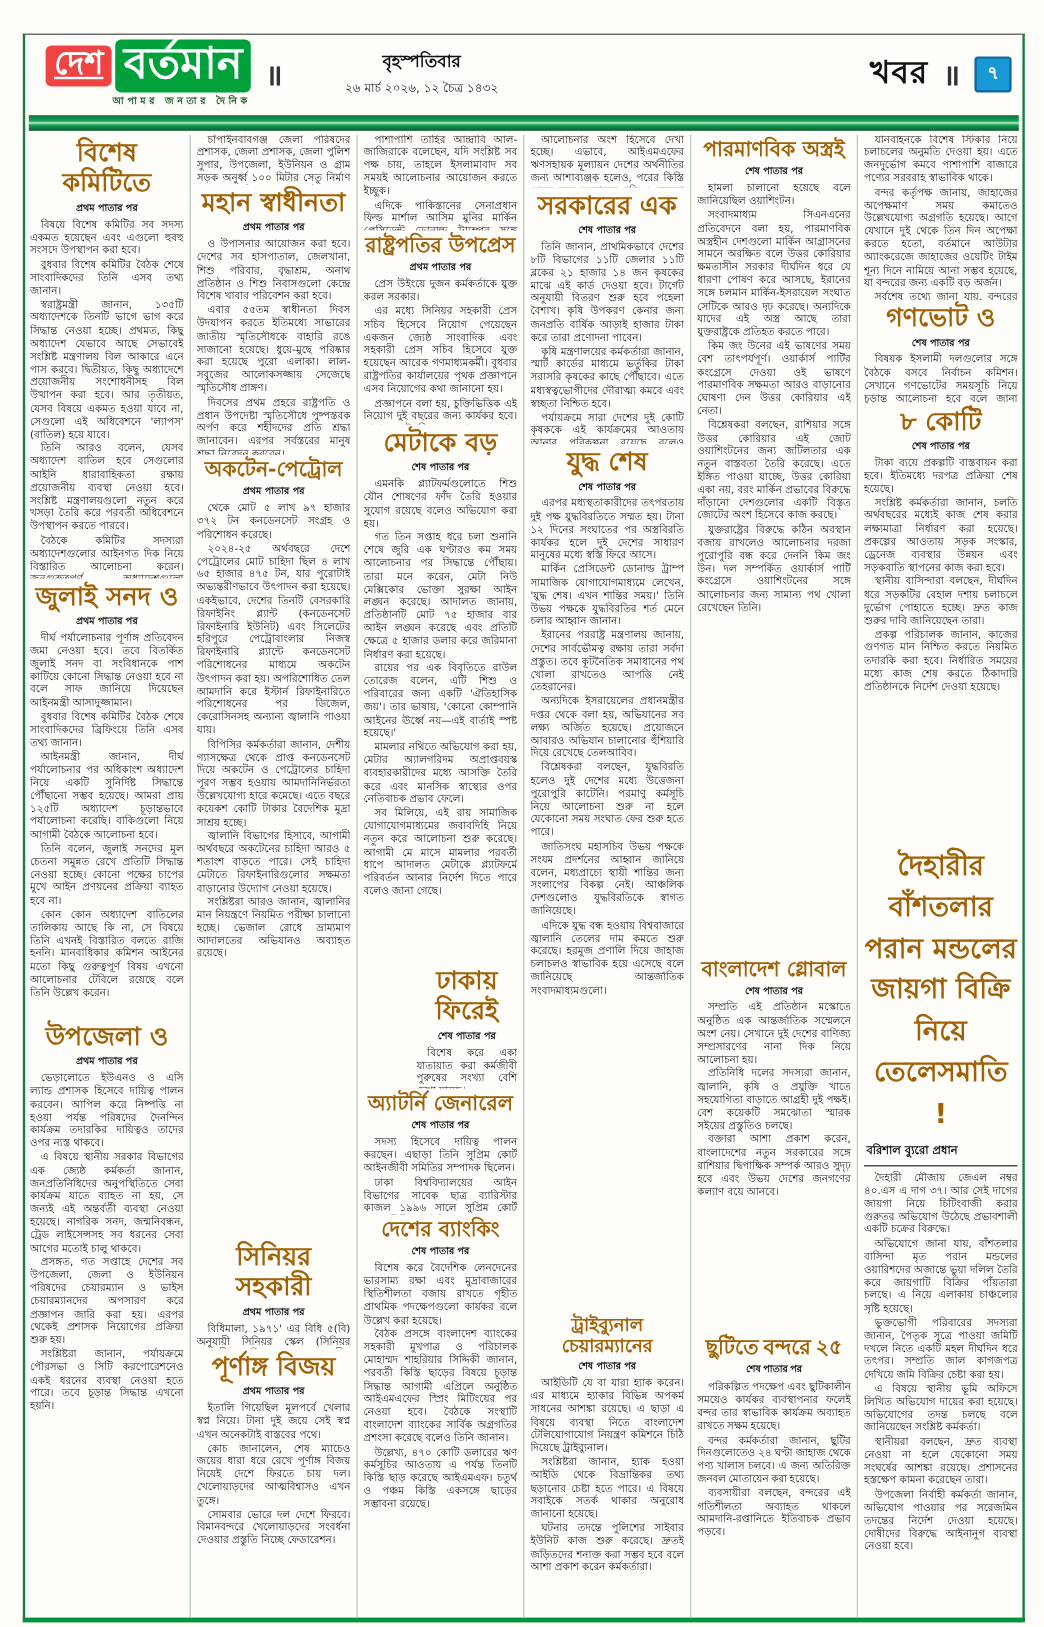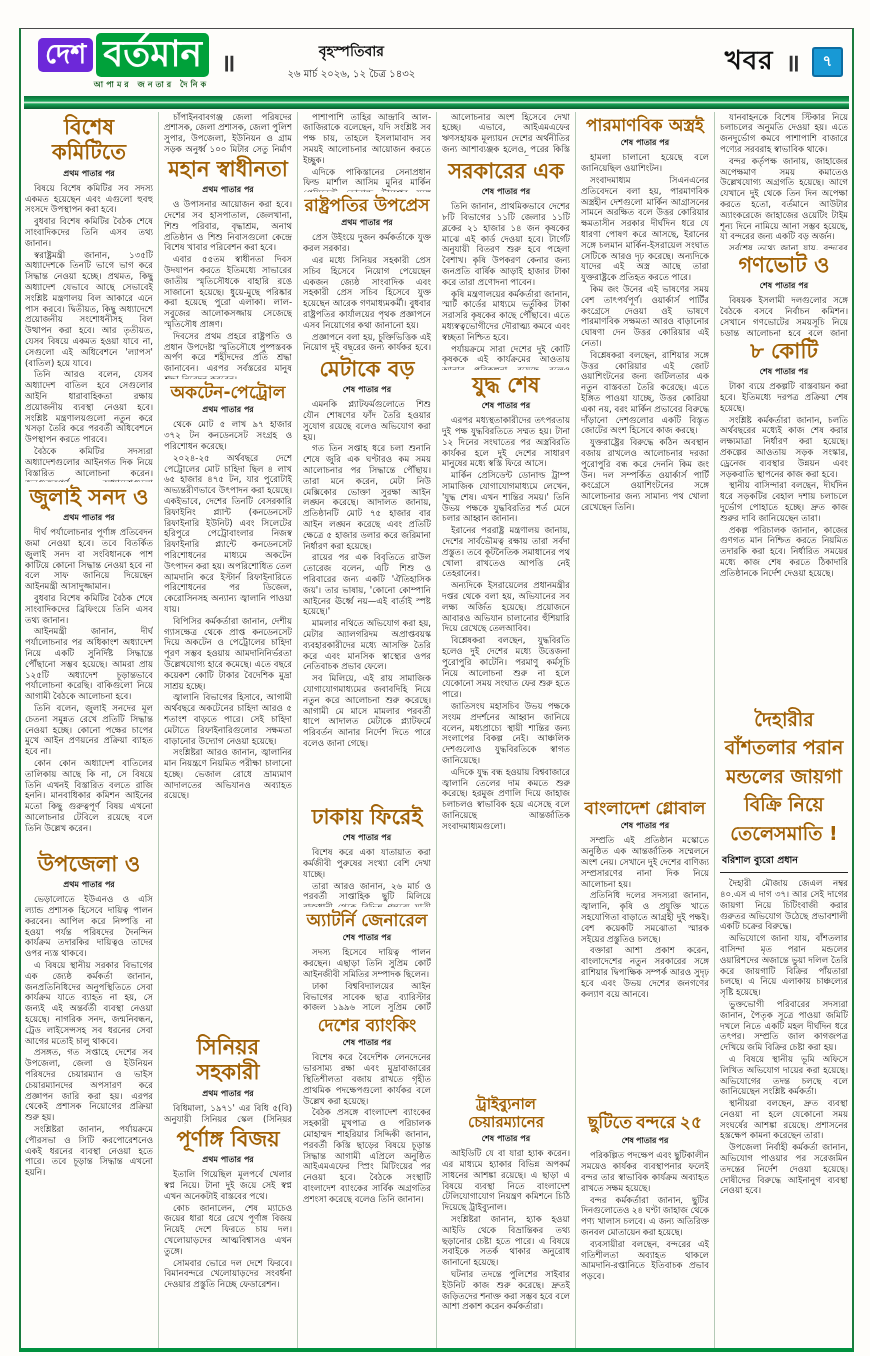--- a/index.html
+++ b/index.html
@@ -6,21 +6,21 @@
   body{font-family:"DejaVu Sans",sans-serif;background:#e8e8e8;}
   .page{width:870px;height:1356px;background:#fefdfa;margin:0 auto;box-sizing:border-box;
         padding:28px 16px 4px 19px;color:#111;}
   .frame{height:100%;box-sizing:border-box;border-top:1px solid #4a4a4a;
          border-left:2px solid #1a7c3e;border-right:2px solid #1a7c3e;border-bottom:4px solid #00913f;
          padding:0 3px;display:flex;flex-direction:column;}
   
   header{display:flex;align-items:center;height:62px;padding:2px 6px 0 14px;}
   .mast{display:flex;flex-direction:column;align-items:center;}
   .mastrow{display:flex;align-items:center;gap:3px;}
-  .w1{background:#6d28d9;color:#fff;font-weight:bold;font-size:27px;line-height:1.1;padding:1px 7px 3px;border-radius:5px;}
+  .w1{background:#ef4444;color:#fff;font-weight:bold;font-size:27px;line-height:1.1;padding:1px 7px 3px;border-radius:5px;text-decoration:underline;}
   .w2{background:#00a13a;color:#fff;font-weight:bold;font-size:36px;line-height:1.1;padding:1px 7px 3px;border-radius:5px;}
   .tagline{font-size:8px;font-weight:bold;color:#1b5e20;letter-spacing:3px;margin-top:1px;align-self:flex-end;}
   .sep{font-size:24px;color:#333;margin:0 12px;font-weight:bold;}
   .datebox{text-align:center;margin-left:40px;}
   .day{font-weight:bold;font-size:14px;}
   .date{font-size:10px;color:#222;margin-top:2px;}
   .hright{margin-left:auto;display:flex;align-items:center;font-family:Liberation Serif, serif;}
   .section{font-weight:bold;font-size:26px;letter-spacing:1px;}
   .pagenum{display:inline-flex;align-items:center;justify-content:center;width:27px;height:26px;
            background:#1899d5;border:2px solid #0d6ca1;border-radius:3px;color:#fff;
@@ -34,21 +34,21 @@
   .col:last-child{padding-right:1px;}
   .col + .col{border-left:1px solid #b4c9b6;}
   .block{overflow:hidden;}
   .headline{font-weight:bold;text-align:center;line-height:1.22;margin:3px 0 1px;color:#a16207;}
   .headline.lg{font-size:21px;}
   .headline.md{font-size:17px;}
   .headline.sm{font-size:15px;}
   .subhead{font-size:8px;font-weight:bold;text-align:center;margin:0 0 3px;color:#111;}
   p.body{margin:0 0 1px;font-size:8.6px;line-height:10.8px;text-align:justify;
          text-indent:9px;word-break:break-word;color:#1a1a1a;}
-  .feature .headline{font-size:19px;line-height:1.5;margin:6px 0 5px;}
+  .feature .headline{font-size:23px;line-height:1.5;margin:6px 0 5px;}
   .byline{font-weight:bold;font-size:9.5px;padding:1px 0 4px 2px;border-bottom:1.5px solid #222;margin:2px 0 5px;}
 </style>
 </head>
 <body>
 
 <div class="page">
   <div class="frame">
 
     <header>
       <div class="mast">
@@ -148,37 +148,38 @@
           </div>
           <div class="block" style="height: 448px;">
             <div class="headline lg">মেটাকে বড়</div>
             <div class="subhead">শেষ পাতার পর</div>
             <p class="body">এমনকি প্ল্যাটফর্মগুলোতে শিশু যৌন শোষণের ফাঁদ তৈরি হওয়ার সুযোগ রয়েছে বলেও অভিযোগ করা হয়।</p>
             <p class="body">গত তিন সপ্তাহ ধরে চলা শুনানি শেষে জুরি এক ঘণ্টারও কম সময় আলোচনার পর সিদ্ধান্তে পৌঁছায়। তারা মনে করেন, মেটা নিউ মেক্সিকোর ভোক্তা সুরক্ষা আইন লঙ্ঘন করেছে। আদালত জানায়, প্রতিষ্ঠানটি মোট ৭৫ হাজার বার আইন লঙ্ঘন করেছে এবং প্রতিটি ক্ষেত্রে ৫ হাজার ডলার করে জরিমানা নির্ধারণ করা হয়েছে।</p>
             <p class="body">রায়ের পর এক বিবৃতিতে রাউল তোরেজ বলেন, এটি শিশু ও পরিবারের জন্য একটি 'ঐতিহাসিক জয়'। তার ভাষায়, 'কোনো কোম্পানি আইনের ঊর্ধ্বে নয়—এই বার্তাই স্পষ্ট হয়েছে।'</p>
             <p class="body">মামলার নথিতে অভিযোগ করা হয়, মেটার অ্যালগরিদম অপ্রাপ্তবয়স্ক ব্যবহারকারীদের মধ্যে আসক্তি তৈরি করে এবং মানসিক স্বাস্থ্যের ওপর নেতিবাচক প্রভাব ফেলে।</p>
             <p class="body">সব মিলিয়ে, এই রায় সামাজিক যোগাযোগমাধ্যমের জবাবদিহি নিয়ে নতুন করে আলোচনা শুরু করেছে। আগামী মে মাসে মামলার পরবর্তী ধাপে আদালত মেটাকে প্ল্যাটফর্মে পরিবর্তন আনার নির্দেশ দিতে পারে বলেও জানা গেছে।</p>
           </div>
-          <div class="block" style="height: 105px;">
+          <div class="block" style="height: 105px; margin-left: 44px;">
             <div class="headline lg">ঢাকায় ফিরেই</div>
             <div class="subhead">শেষ পাতার পর</div>
             <p class="body">বিশেষ করে একা যাতায়াত করা কর্মজীবী পুরুষের সংখ্যা বেশি দেখা যাচ্ছে।</p>
             <p class="body">তারা আরও জানান, ২৬ মার্চ ও পরবর্তী সাপ্তাহিক ছুটি মিলিয়ে রাজধানী থেকে বিভিন্ন গন্তব্যে যাত্রী বাড়ছে। সন্ধ্যার পরের ট্রেনগুলোতে আরও ভিড় হতে পারে। তবে ২৯ মার্চ থেকে পুরোদমে ঈদযাত্রা শুরু হলে আবারও ঢাকামুখী যাত্রীর চাপ বাড়বে।</p>
           </div>
           <div class="block" style="height: 105px;">
             <div class="headline md">অ্যাটর্নি জেনারেল</div>
             <div class="subhead">শেষ পাতার পর</div>
             <p class="body">সদস্য হিসেবে দায়িত্ব পালন করছেন। এছাড়া তিনি সুপ্রিম কোর্ট আইনজীবী সমিতির সম্পাদক ছিলেন।</p>
             <p class="body">ঢাকা বিশ্ববিদ্যালয়ের আইন বিভাগের সাবেক ছাত্র ব্যারিস্টার কাজল ১৯৯৬ সালে সুপ্রিম কোর্ট আইনজীবী সমিতির সদস্য হন। এছাড়া তিনি দীর্ঘদিন সাংবাদিকতাও করেছেন।</p>
           </div>
           <div class="block" style="height: 342px;">
             <div class="headline md">দেশের ব্যাংকিং</div>
             <div class="subhead">শেষ পাতার পর</div>
             <p class="body">বিশেষ করে বৈদেশিক লেনদেনের ভারসাম্য রক্ষা এবং মুদ্রাবাজারের স্থিতিশীলতা বজায় রাখতে গৃহীত প্রাথমিক পদক্ষেপগুলো কার্যকর বলে উল্লেখ করা হয়েছে।</p>
             <p class="body">বৈঠক প্রসঙ্গে বাংলাদেশ ব্যাংকের সহকারী মুখপাত্র ও পরিচালক মোহাম্মদ শাহরিয়ার সিদ্দিকী জানান, পরবর্তী কিস্তি ছাড়ের বিষয়ে চূড়ান্ত সিদ্ধান্ত আগামী এপ্রিলে অনুষ্ঠিত আইএমএফের স্প্রিং মিটিংয়ের পর নেওয়া হবে। বৈঠকে সংস্থাটি বাংলাদেশ ব্যাংকের সার্বিক অগ্রগতির প্রশংসা করেছে বলেও তিনি জানান।</p>
+            <p class="body">উল্লেখ্য, ৪৭০ কোটি ডলারের ঋণ কর্মসূচির আওতায় এ পর্যন্ত তিনটি কিস্তি ছাড় করেছে আইএমএফ। চতুর্থ ও পঞ্চম কিস্তি একসঙ্গে ছাড়ের সম্ভাবনা রয়েছে।</p>
           </div>
         </div>
         <div class="col">
           <div class="block" style="height: 44px;">
             <p class="body">আলোচনার অংশ হিসেবে দেখা হচ্ছে। এভাবে, আইএমএফের ঋণসহায়ক মূল্যায়ন দেশের অর্থনীতির জন্য আশাব্যঞ্জক হলেও, পরের কিস্তি পেতে হলে সংস্কারের গতি ও স্বচ্ছতা বজায় রাখা এখন সবচেয়ে বড় চ্যালেঞ্জ।</p>
           </div>
           <div class="block" style="height: 214px;">
             <div class="headline lg">সরকারের এক</div>
             <div class="subhead">শেষ পাতার পর</div>
             <p class="body">তিনি জানান, প্রাথমিকভাবে দেশের ৮টি বিভাগের ১১টি জেলার ১১টি ব্লকের ২১ হাজার ১৪ জন কৃষকের মাঝে এই কার্ড দেওয়া হবে। টার্গেট অনুযায়ী বিতরণ শুরু হবে পহেলা বৈশাখ। কৃষি উপকরণ কেনার জন্য জনপ্রতি বার্ষিক আড়াই হাজার টাকা করে তারা প্রণোদনা পাবেন।</p>

